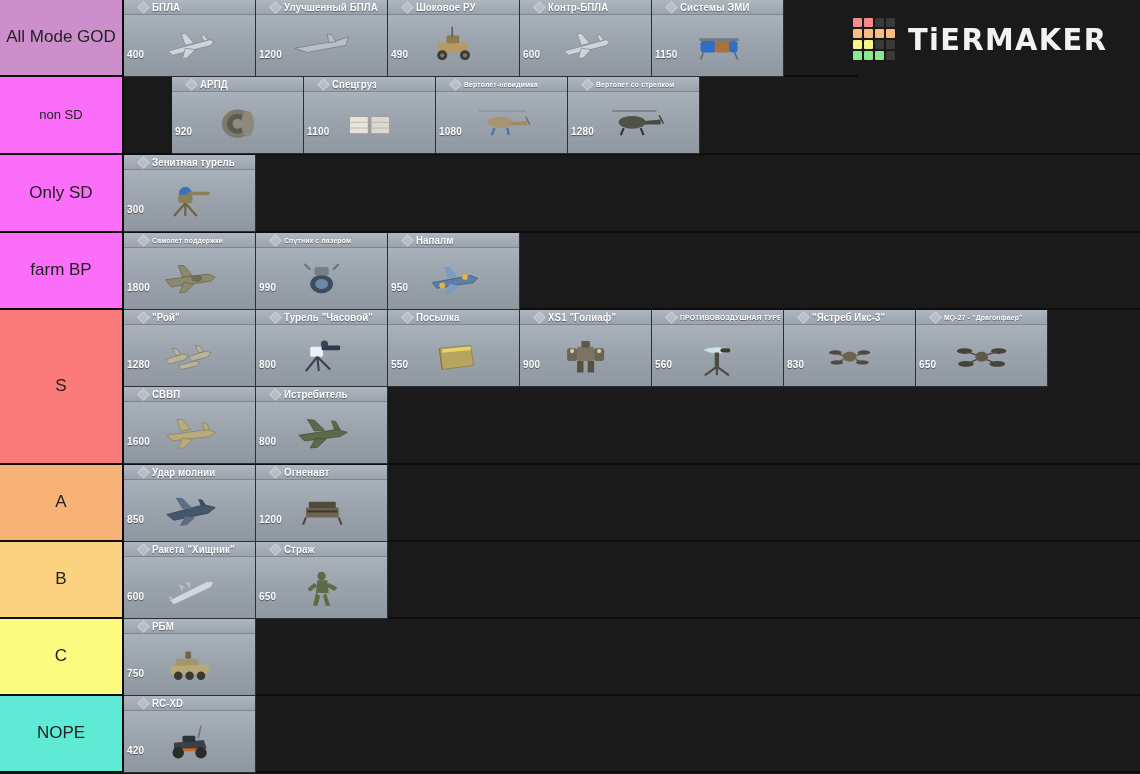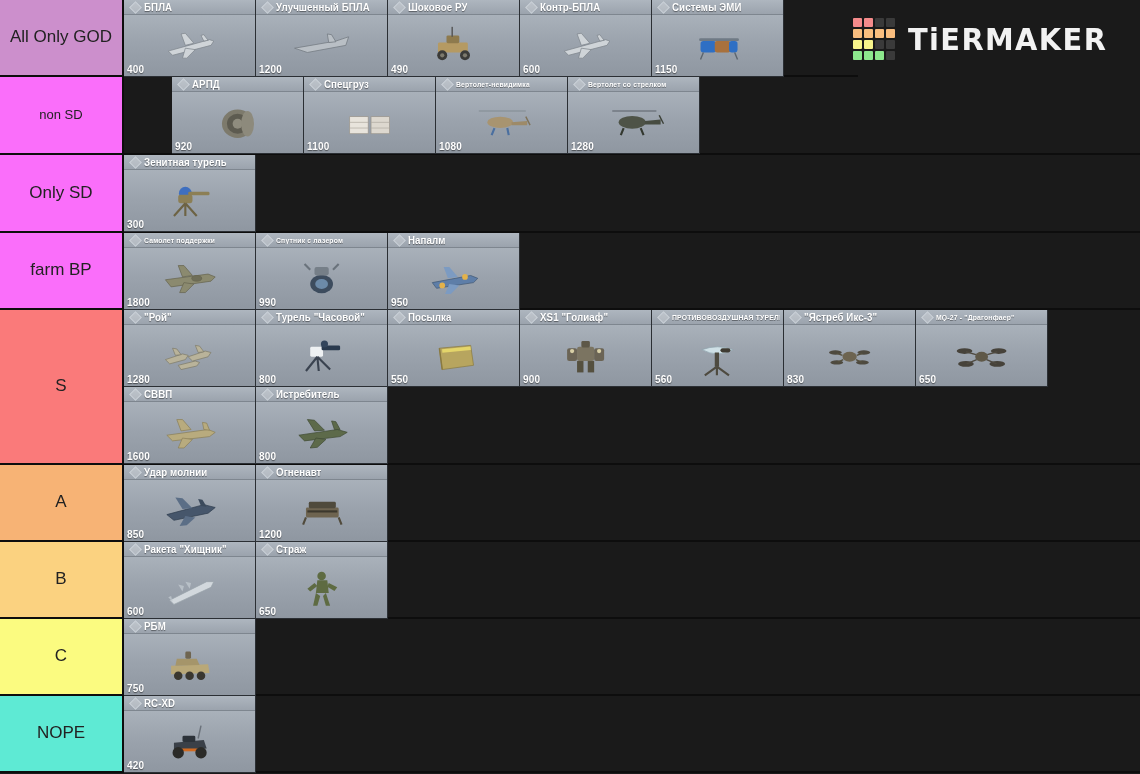--- a/index.html
+++ b/index.html
@@ -90,21 +90,21 @@
     flex-direction: column;
     position: relative;
     overflow: hidden;
   }
   .card-head {
     height: 15px;
     background: linear-gradient(to bottom, #aeb6bf 0%, #9ba3ad 100%);
     border-bottom: 1px solid #7e868f;
     display: flex;
     align-items: center;
-    padding-left: 6px;
+    padding-left: 14px;
     gap: 3px;
     overflow: hidden;
   }
   .diamond {
     width: 11px; height: 11px;
     min-width: 11px;
     position: relative;
     flex: 0 0 auto;
   }
   .diamond::before {
@@ -133,21 +133,21 @@
     flex: 1 1 auto;
     position: relative;
     background: linear-gradient(to bottom, #a9b1ba 0%, #9ba3ad 45%, #8f97a1 100%);
     display: flex;
     align-items: center;
     justify-content: center;
   }
   .card-cost {
     position: absolute;
     left: 3px;
-    bottom: 1px;
+    bottom: 16px;
     color: #ffffff;
     font-size: 10px;
     font-weight: bold;
     text-shadow: 0 1px 1px rgba(0,0,0,0.5);
     letter-spacing: 0.2px;
   }
   .art { width: 62%; height: 70%; display: block; }
 </style>
 </head>
 <body>
@@ -173,21 +173,21 @@
           <div class="logo-cell" style="background: rgb(140, 232, 140);"></div>
           <div class="logo-cell" style="background: rgb(140, 232, 140);"></div>
           <div class="logo-cell" style="background: rgb(58, 58, 58);"></div>
         </div>
       <div class="brand-name">TiERMAKER</div>
     </div>
   </div>
 
   <div id="rows">
       <div class="tier-row" style="height: 77px;">
-        <div class="tier-label" style="background: rgb(204, 143, 204);">All Only GOD</div>
+        <div class="tier-label" style="background: rgb(204, 143, 204);">All Mode GOD</div>
         <div class="tier-items">
           <div class="card" style="width: 132px;">
             <div class="card-head">
               <span class="diamond"></span>
               <span class="card-title">БПЛА</span>
             </div>
             <div class="card-body">
               <svg class="art" viewBox="0 0 100 60" xmlns="http://www.w3.org/2000/svg">
                 <g fill="#cfd4d8" stroke="#7e858c" stroke-width="1">
                   <path d="M20 38 L78 22 L84 24 L80 30 L26 44 Z"></path>

